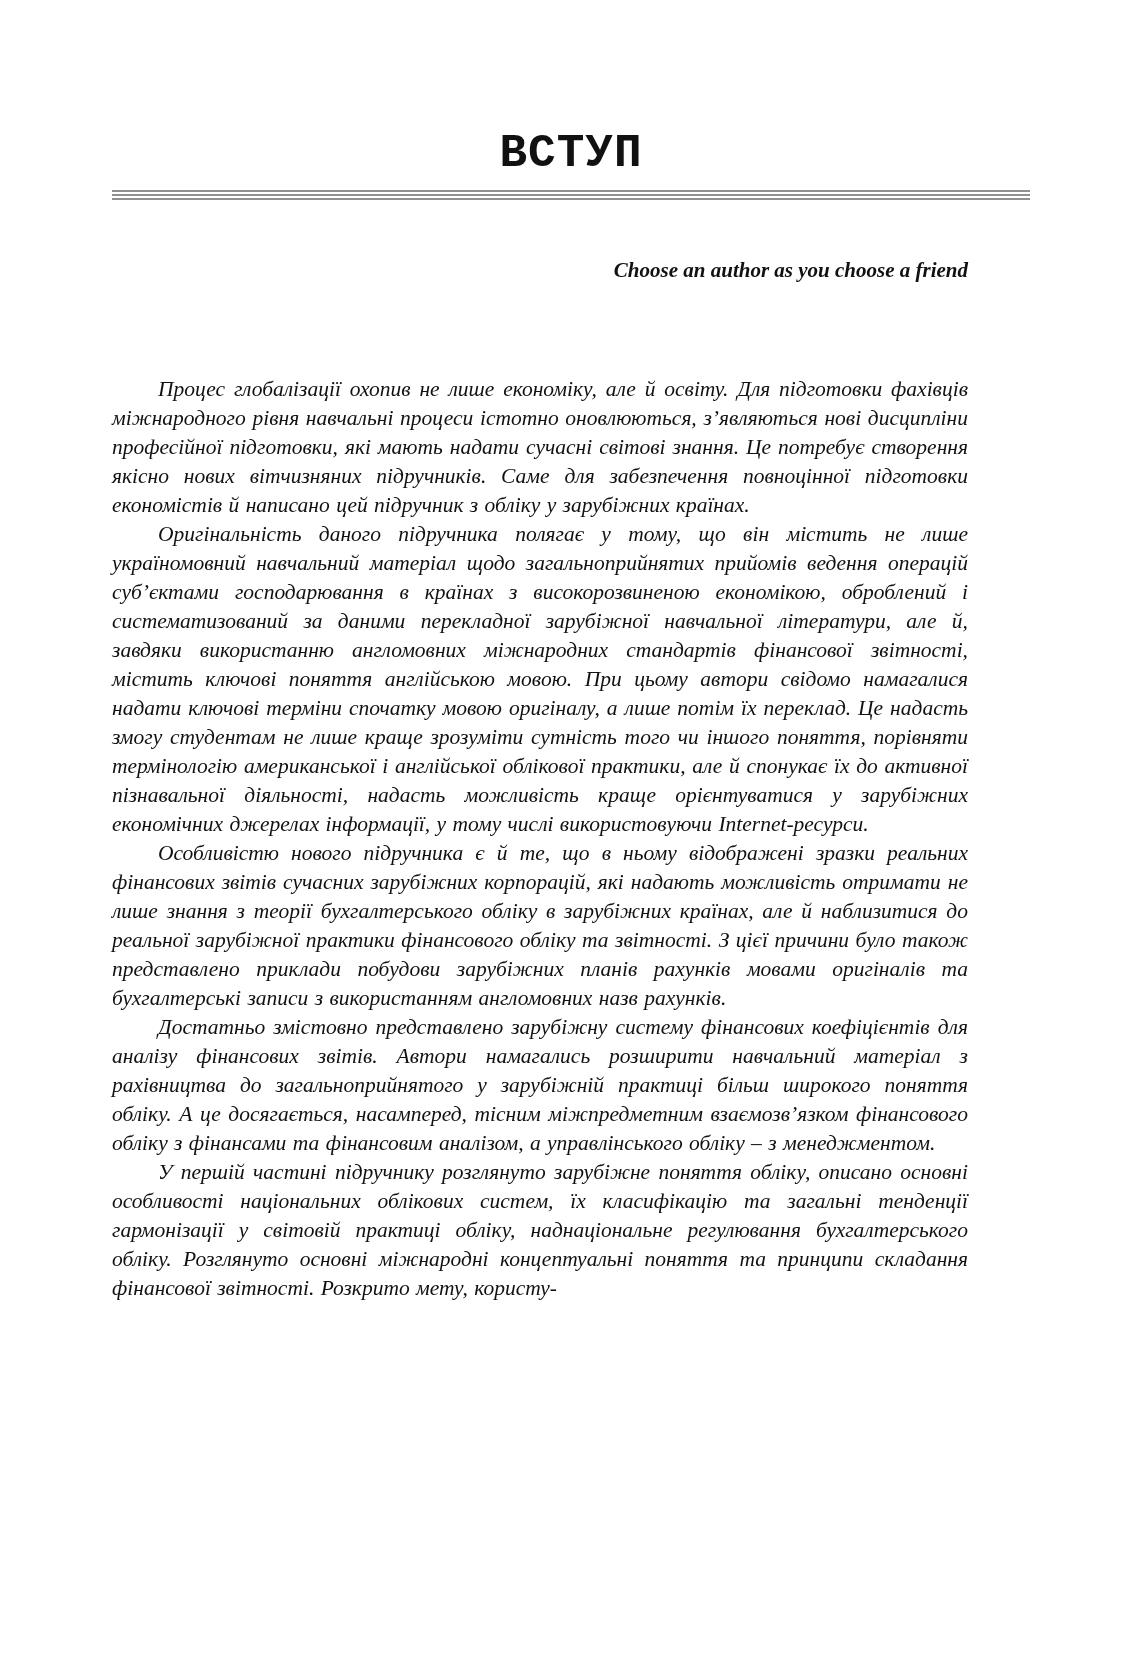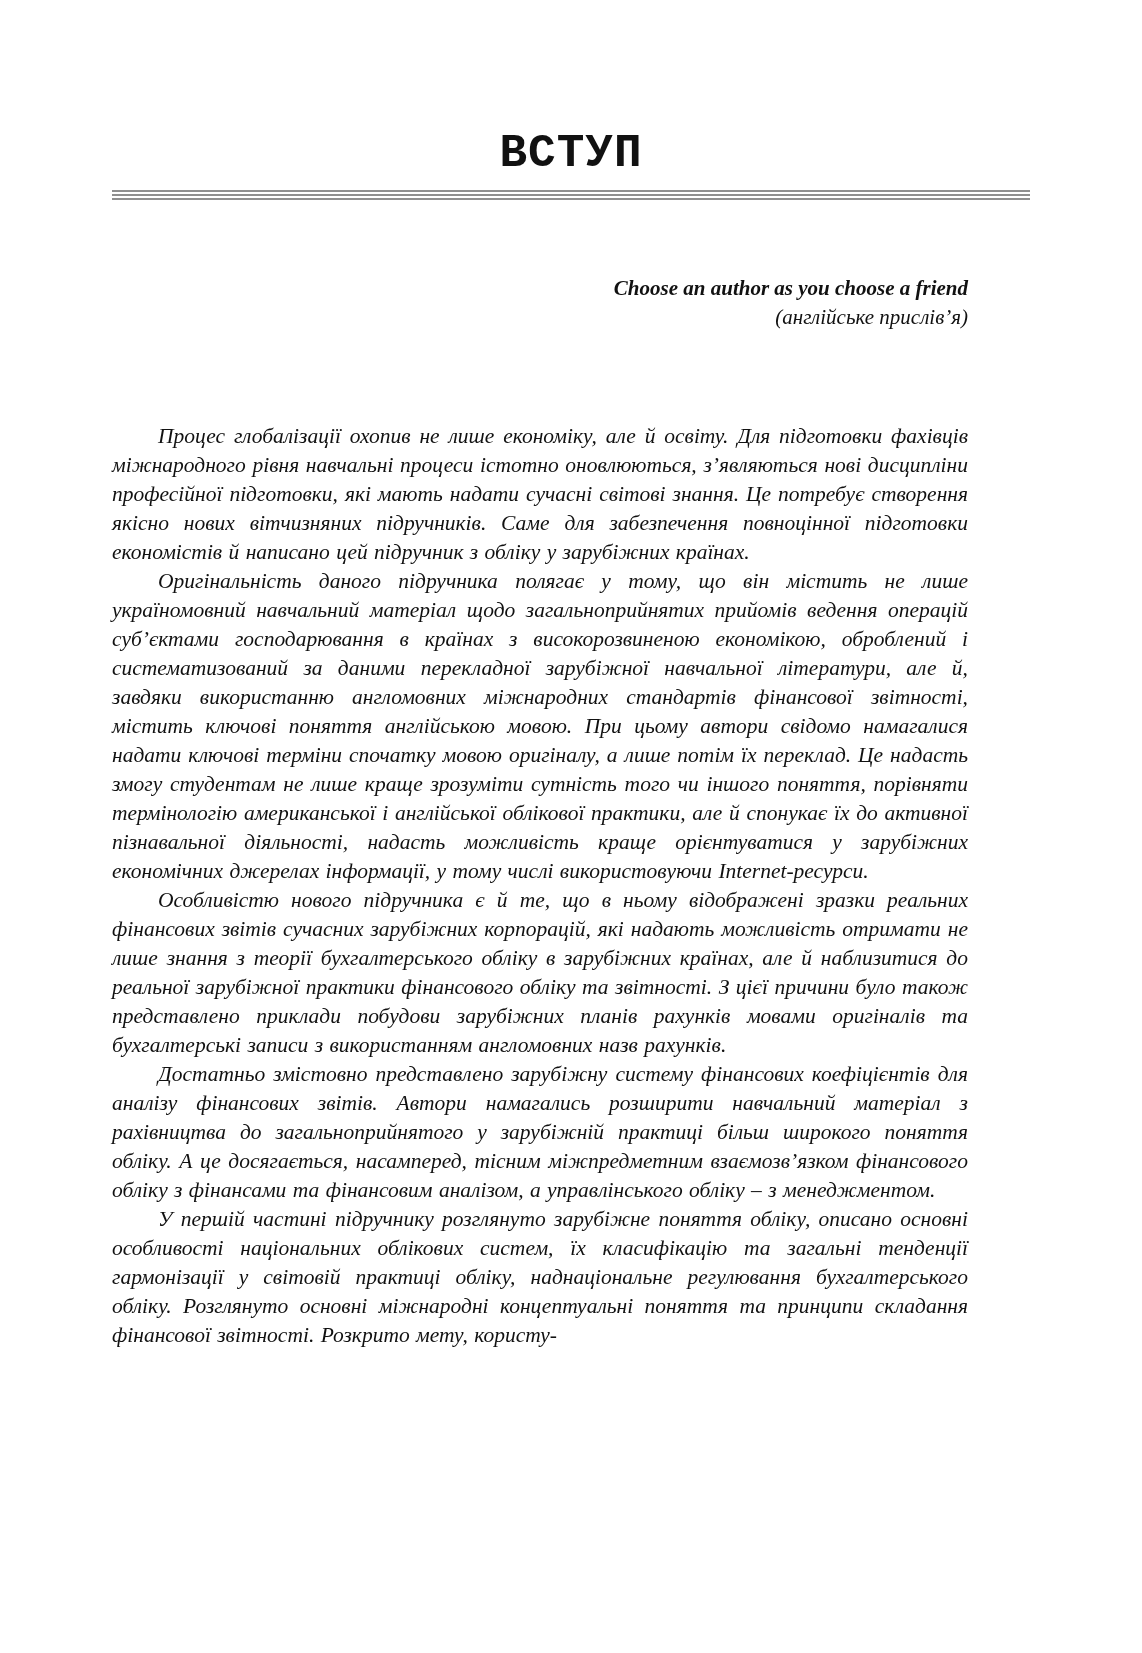--- a/index.html
+++ b/index.html
@@ -35,21 +35,21 @@
     background: linear-gradient(
       to bottom,
       #8f8f8f 0px, #8f8f8f 2px,
       #ffffff 2px, #ffffff 4px,
       #8f8f8f 4px, #8f8f8f 6px,
       #ffffff 6px, #ffffff 8px,
       #8f8f8f 8px, #8f8f8f 10px
     );
   }
   .epigraph {
-    margin-top: 74px;
+    margin-top: 56px;
     width: 856px;
     text-align: right;
     font-style: italic;
     font-size: 21px;
     line-height: 29px;
     color: #111111;
   }
   .epigraph .ep-en,
   .epigraph .ep-uk {
     font-weight: bold;
@@ -77,21 +77,20 @@
 <body>
 
 <div class="page">
 
   <h1 class="page-title">ВСТУП</h1>
 
   <div class="decorative-rule"></div>
 
   <div class="epigraph">
     <div class="ep-en">Choose an author as you choose a friend</div>
-    <div class="ep-src">(англійське прислів’я)</div>
   </div>
 
   <div class="body-text">
     <p>Процес глобалізації охопив не лише економіку, але й освіту. Для підготовки фахівців міжнародного рівня навчальні процеси істотно оновлюються, з’являються нові дисципліни професійної підготовки, які мають надати сучасні світові знання. Це потребує створення якісно нових вітчизняних підручників. Саме для забезпечення повноцінної підготовки економістів й написано цей підручник з обліку у зарубіжних країнах.</p>
     <p>Оригінальність даного підручника полягає у тому, що він містить не лише україномовний навчальний матеріал щодо загальноприйнятих прийомів ведення операцій суб’єктами господарювання в країнах з високорозвиненою економікою, оброблений і систематизований за даними перекладної зарубіжної навчальної літератури, але й, завдяки використанню англомовних міжнародних стандартів фінансової звітності, містить ключові поняття англійською мовою. При цьому автори свідомо намагалися надати ключові терміни спочатку мовою оригіналу, а лише потім їх переклад. Це надасть змогу студентам не лише краще зрозуміти сутність того чи іншого поняття, порівняти термінологію американської і англійської облікової практики, але й спонукає їх до активної пізнавальної діяльності, надасть можливість краще орієнтуватися у зарубіжних економічних джерелах інформації, у тому числі використовуючи Internet-ресурси.</p>
     <p>Особливістю нового підручника є й те, що в ньому відображені зразки реальних фінансових звітів сучасних зарубіжних корпорацій, які надають можливість отримати не лише знання з теорії бухгалтерського обліку в зарубіжних країнах, але й наблизитися до реальної зарубіжної практики фінансового обліку та звітності. З цієї причини було також представлено приклади побудови зарубіжних планів рахунків мовами оригіналів та бухгалтерські записи з використанням англомовних назв рахунків.</p>
     <p>Достатньо змістовно представлено зарубіжну систему фінансових коефіцієнтів для аналізу фінансових звітів. Автори намагались розширити навчальний матеріал з рахівництва до загальноприйнятого у зарубіжній практиці більш широкого поняття обліку. А це досягається, насамперед, тісним міжпредметним взаємозв’язком фінансового обліку з фінансами та фінансовим аналізом, а управлінського обліку – з менеджментом.</p>
     <p>У першій частині підручнику розглянуто зарубіжне поняття обліку, описано основні особливості національних облікових систем, їх класифікацію та загальні тенденції гармонізації у світовій практиці обліку, наднаціональне регулювання бухгалтерського обліку. Розглянуто основні міжнародні концептуальні поняття та принципи складання фінансової звітності. Розкрито мету, користу-</p>
   </div>
 

